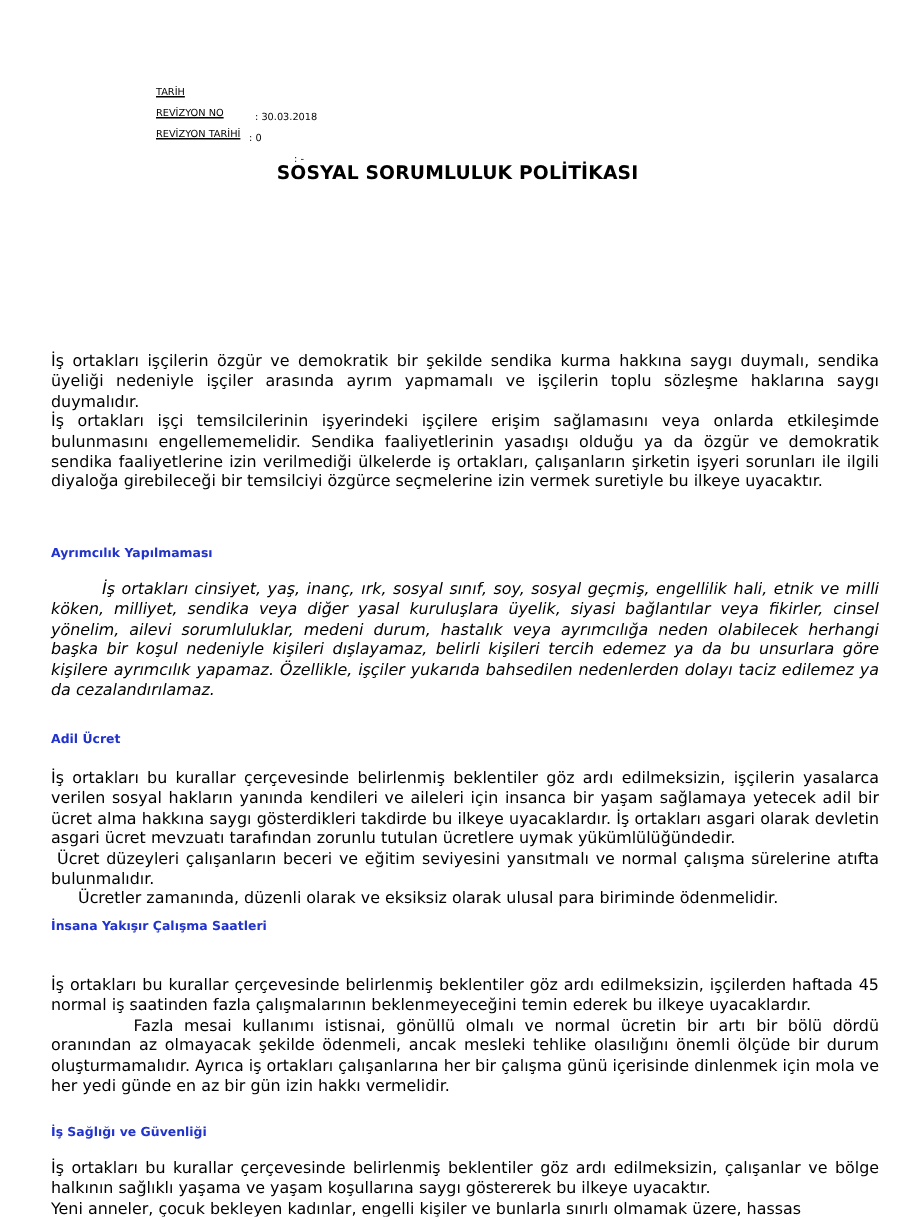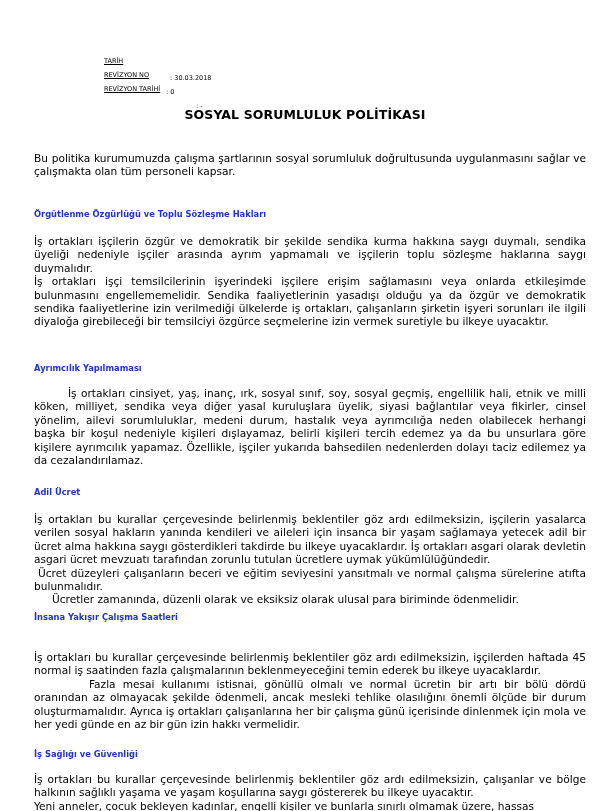--- a/index.html
+++ b/index.html
@@ -63,21 +63,21 @@
       text-align-last: left;
     }
     .heading {
       position: absolute;
       left: 34px;
       font-size: 8.3px;
       font-weight: bold;
       color: #2233cc;
       white-space: nowrap;
     }
-    .indent-big { text-indent: 34px; }
+    .indent-big { text-indent: 34px; font-style: italic; }
     .indent-mid { text-indent: 55px; }
     .indent-small { text-indent: 18px; }
     .indent-tiny { text-indent: 4px; }
     .clip {
       position: absolute;
       left: 0;
       top: 0;
       width: 616px;
       height: 811px;
       overflow: hidden;
@@ -98,25 +98,21 @@
       <span class="meta-value" style="left:62px;">: 0</span>
     </div>
     <div class="meta-row">
       <span class="meta-label">REVİZYON TARİHİ</span>
       <span class="meta-value" style="left:92px;">: -</span>
     </div>
   </div>
 
   <div class="title">SOSYAL SORUMLULUK POLİTİKASI</div>
 
-  <div class="content" style="top:152px;">
-    <p class="para">Bu politika kurumumuzda çalışma şartlarının sosyal sorumluluk doğrultusunda uygulanmasını sağlar ve çalışmakta olan tüm personeli kapsar.</p>
-  </div>
 
-  <div class="heading" style="top:209px;">Örgütlenme Özgürlüğü ve Toplu Sözleşme Hakları</div>
   <div class="content" style="top:235px;">
     <p class="para">İş ortakları işçilerin özgür ve demokratik bir şekilde sendika kurma hakkına saygı duymalı, sendika üyeliği nedeniyle işçiler arasında ayrım yapmamalı ve işçilerin toplu sözleşme haklarına saygı duymalıdır.</p>
     <p class="para">İş ortakları işçi temsilcilerinin işyerindeki işçilere erişim sağlamasını veya onlarda etkileşimde bulunmasını engellememelidir. Sendika faaliyetlerinin yasadışı olduğu ya da özgür ve demokratik sendika faaliyetlerine izin verilmediği ülkelerde iş ortakları, çalışanların şirketin işyeri sorunları ile ilgili diyaloğa girebileceği bir temsilciyi özgürce seçmelerine izin vermek suretiyle bu ilkeye uyacaktır.</p>
   </div>
 
   <div class="heading" style="top:363px;">Ayrımcılık Yapılmaması</div>
   <div class="content" style="top:387px;">
     <p class="para indent-big">İş ortakları cinsiyet, yaş, inanç, ırk, sosyal sınıf, soy, sosyal geçmiş, engellilik hali, etnik ve milli köken, milliyet, sendika veya diğer yasal kuruluşlara üyelik, siyasi bağlantılar veya fikirler, cinsel yönelim, ailevi sorumluluklar, medeni durum, hastalık veya ayrımcılığa neden olabilecek herhangi başka bir koşul nedeniyle kişileri dışlayamaz, belirli kişileri tercih edemez ya da bu unsurlara göre kişilere ayrımcılık yapamaz. Özellikle, işçiler yukarıda bahsedilen nedenlerden dolayı taciz edilemez ya da cezalandırılamaz.</p>
   </div>
 

